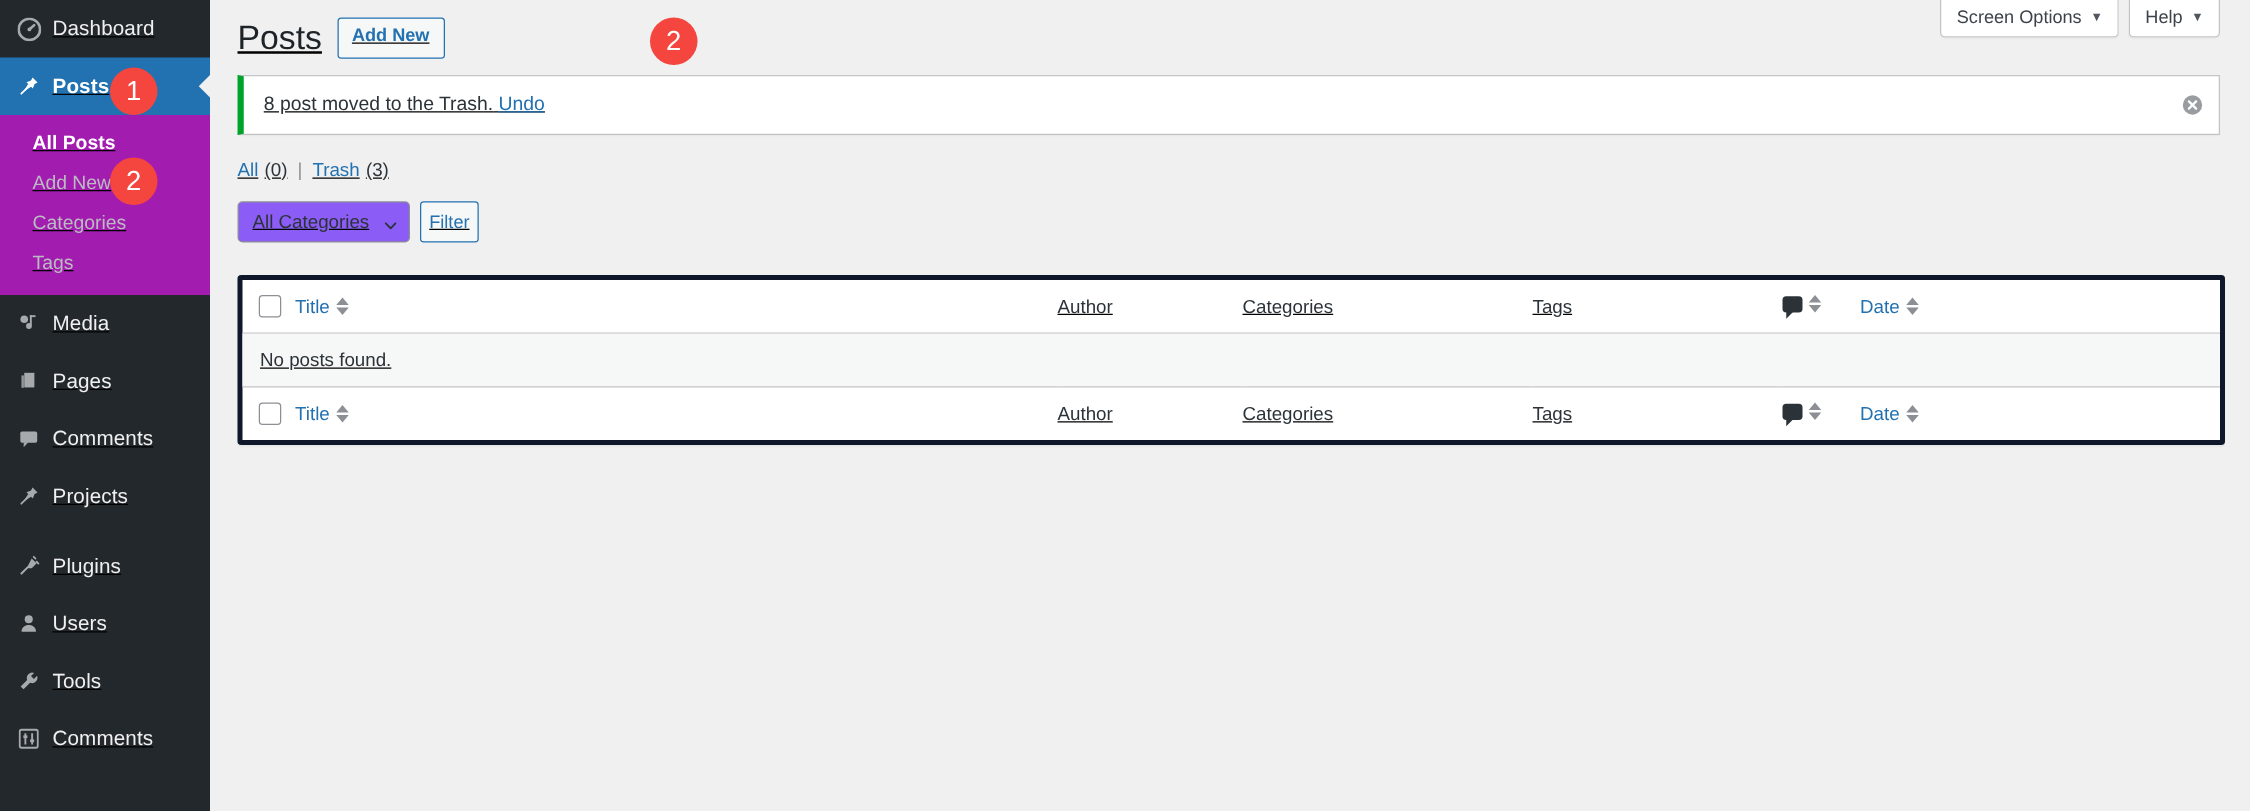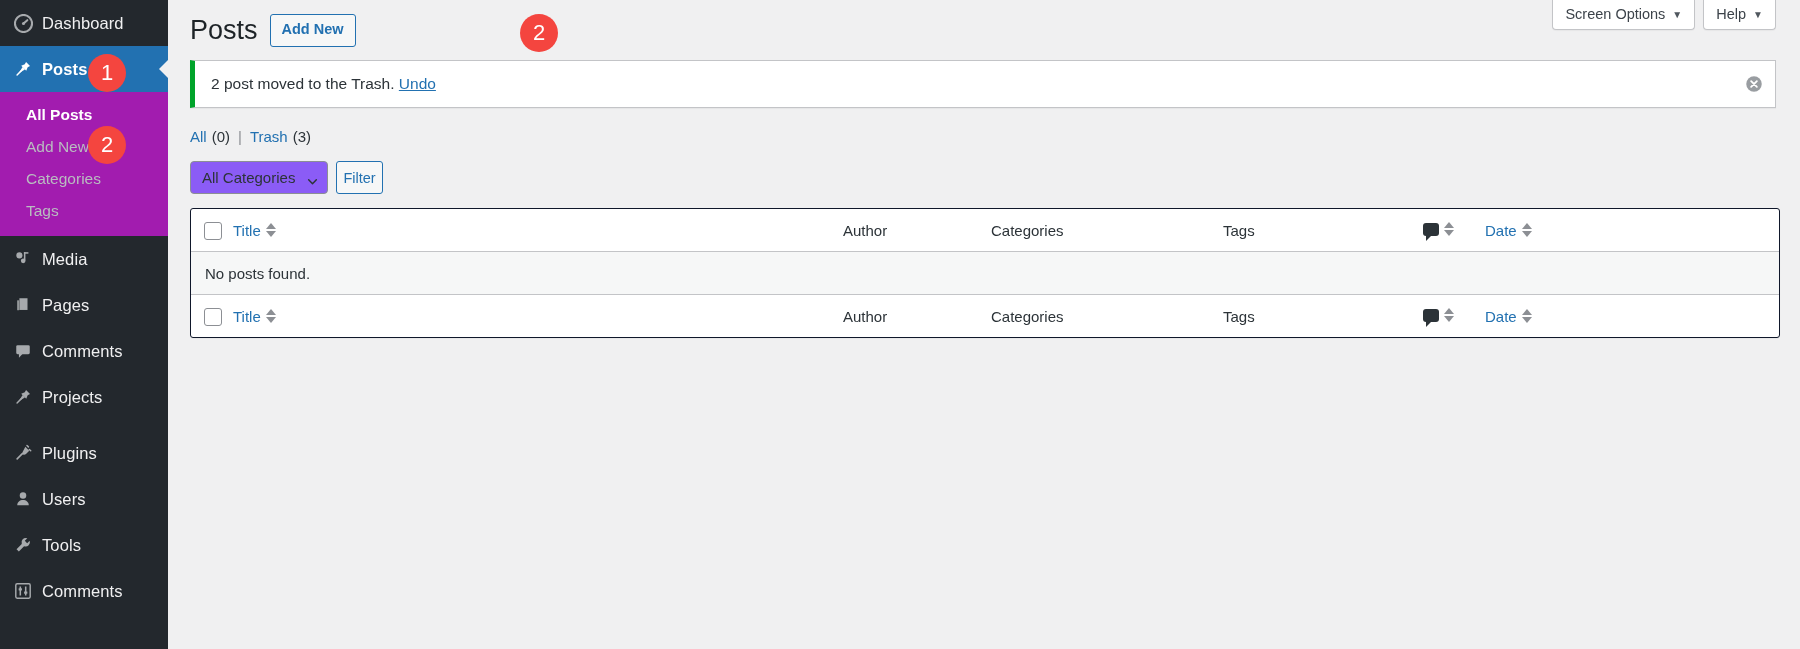--- a/index.html
+++ b/index.html
@@ -2,21 +2,21 @@
 <html><head>
 <meta charset="utf-8">
 <style>
   * { box-sizing: border-box; margin: 0; padding: 0; }
   html, body {
     width: 1800px; height: 649px;
     background: #f0f0f1;
     font-family: "Liberation Sans", sans-serif;
     overflow: hidden;
   }
-  .app { position: relative; width: 1800px; height: 649px; display: flex; }
+  .app { position: relative; width: 1800px; height: 649px; display: flex; text-decoration: underline; }
 
   
   .sidebar {
     width: 168px;
     min-width: 168px;
     background: #23282d;
     color: #c3c4c7;
     position: relative;
     padding-top: 0;
     font-size: 16px;
@@ -200,26 +200,26 @@
     color: #2271b1;
     border-radius: 3px;
     height: 33px;
     padding: 0 6px;
     font-size: 14.5px;
     cursor: pointer;
   }
 
   
   .wp-table {
-    margin-top: 14px;
+    margin-top: 26px;
     width: 1590px;
     border-collapse: separate;
     border-spacing: 0;
     background: #fff;
-    border: 1px solid #0f172a;
+    border: 4px solid #0f172a;
     border-radius: 3px;
     box-shadow: 0 1px 1px rgba(0,0,0,.04);
     font-size: 15px;
   }
   .wp-table th, .wp-table td {
     text-align: left;
     padding: 0;
     vertical-align: middle;
   }
   .wp-table thead th, .wp-table tfoot th {
@@ -430,21 +430,21 @@
       </div>
     </div>
 
     <div class="page-head">
       <h1 class="page-title">Posts</h1>
       <button class="add-new-btn">Add New</button>
       <div class="badge" id="badge-addnew-btn">2</div>
     </div>
 
     <div class="notice">
-      <span>2 post moved to the Trash.</span>
+      <span>8 post moved to the Trash.</span>
       <span>&nbsp;</span>
       <a>Undo</a>
       <span class="notice-dismiss">
         <svg width="18" height="18" viewBox="0 0 20 20">
             <circle cx="10" cy="10" r="8.6" fill="#646970"></circle>
             <path d="M6.8 6.8 L13.2 13.2 M13.2 6.8 L6.8 13.2" stroke="#fff" stroke-width="2" stroke-linecap="round"></path>
           </svg>
       </span>
     </div>
 

